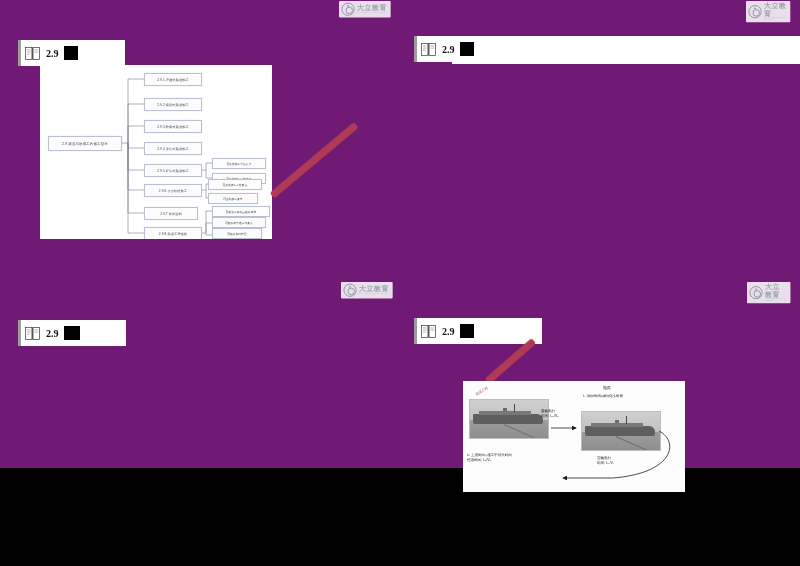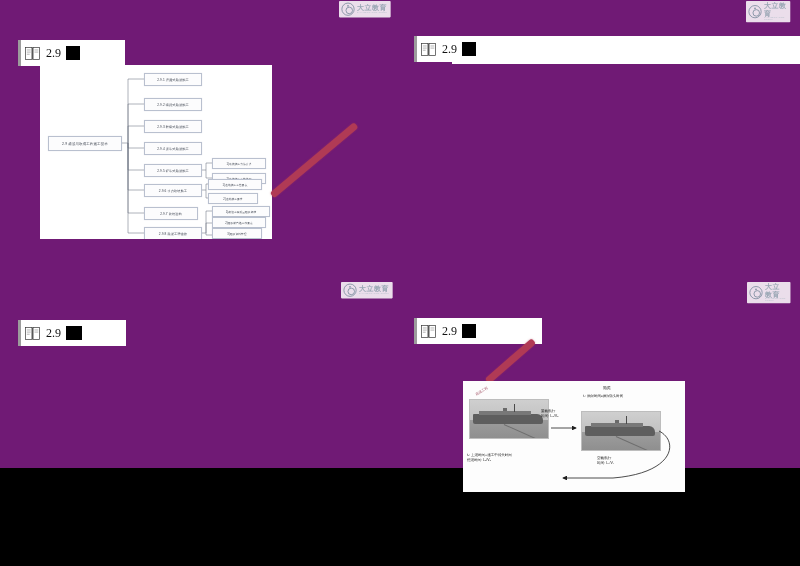--- a/index.html
+++ b/index.html
@@ -24,22 +24,22 @@
   .wm-txt{display:flex;flex-direction:column;line-height:1;}
   .wm-cn{font-size:8.5px;color:#9aa7b4;letter-spacing:.6px;font-weight:600;}
   .wm-en{font-size:2.6px;color:#b5bfc9;letter-spacing:.25px;transform:scaleY(.9);}
   .wm-sm{transform:scale(.82);transform-origin:left top;}
 
   
   .title-plate{position:absolute;background:#fff;display:flex;align-items:center;
       height:26px;padding:0 6px 0 6px;gap:5px;}
   .title-plate .tp-bar{position:absolute;left:0;top:0;bottom:0;width:3px;background:#9c9c9c;}
   .bookicon{width:17px;height:17px;flex:0 0 auto;}
-  .tp-num{font-family:"Liberation Serif","DejaVu Serif",serif;font-weight:400;
-      font-size:12px;color:#111;letter-spacing:0;}
+  .tp-num{font-family:"Liberation Serif","DejaVu Serif",serif;font-weight:700;
+      font-size:10px;color:#111;letter-spacing:0;}
   .tp-redact{background:#000;height:14px;border-radius:0;}
 
   
   .mindmap{position:absolute;background:#fff;overflow:hidden;}
   .mm-node{position:absolute;border:.55px solid #b9c0cf;background:#fcfcfd;
       display:flex;align-items:center;justify-content:center;
       font-size:3.2px;color:#3d4450;letter-spacing:.1px;white-space:nowrap;
       box-shadow:0 0 0 .2px rgba(160,170,190,.25);}
   .mm-root{font-size:3.5px;}
   .mm-svg{position:absolute;left:0;top:0;}

